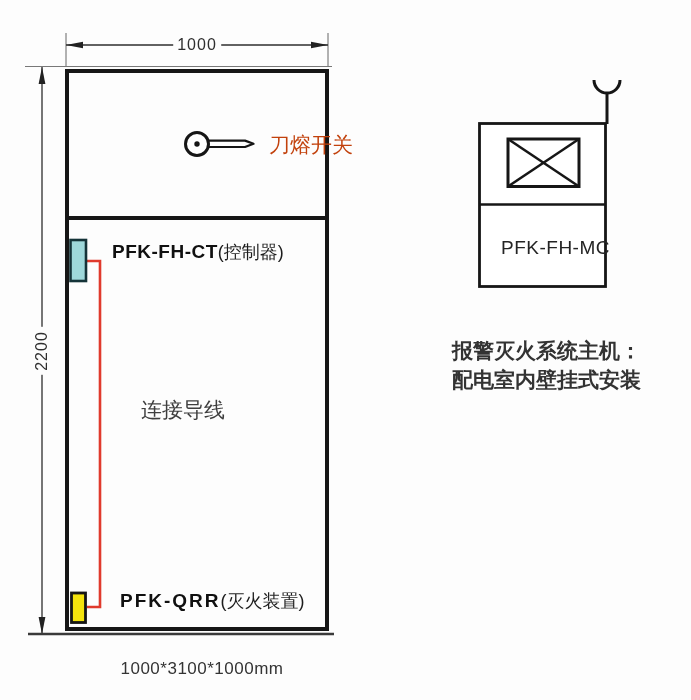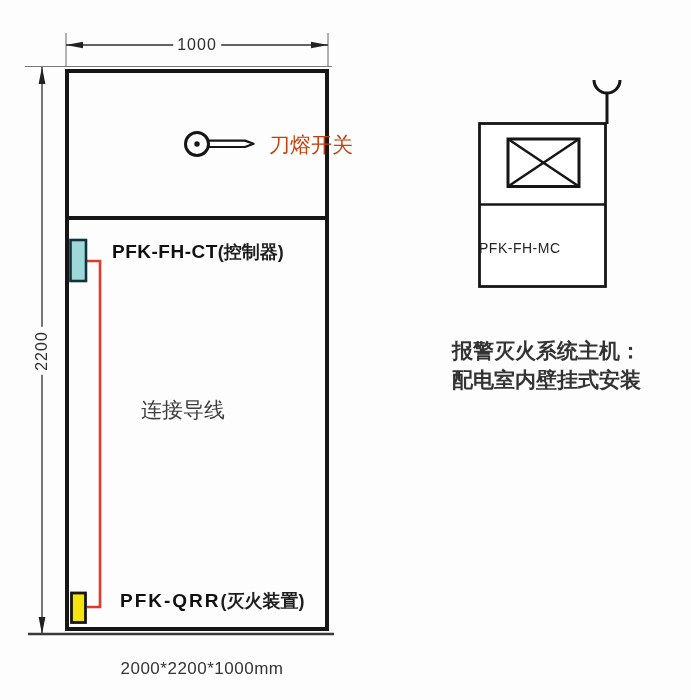--- a/index.html
+++ b/index.html
@@ -11,27 +11,27 @@
   .lbl{position:absolute;white-space:nowrap;color:#2e2e2e;}
   .dim-lbl{
     font-size:16px;letter-spacing:1px;color:#2f2f2f;background:#fdfdfd;
     padding:0 4px;transform:translate(-50%,-50%);
   }
   .dim-lbl.vert{transform:translate(-50%,-50%) rotate(-90deg);}
   .cn{color:#c2410c;font-size:21px;transform:translateY(-50%);}
   .code-lbl{transform:translateY(-50%);}
   .code{font-weight:700;color:#101010;font-size:19px;letter-spacing:0.5px;}
   .code.spaced{letter-spacing:2px;}
-  .desc{font-weight:700;color:#1d1d1d;font-size:18px;}
+  .desc{font-weight:400;color:#1d1d1d;font-size:18px;}
   .size-cap{
     font-size:17px;color:#343434;letter-spacing:0.5px;
     transform:translate(-50%,-50%);
   }
   .host-code{
-    left:479px;top:248px;width:153px;font-size:14px;
+    left:479px;top:248px;width:153px;text-align:center;font-size:19px;
     color:#242424;letter-spacing:0.5px;transform:translateY(-50%);
   }
   .host-cap{
     left:452px;top:336px;font-size:21px;line-height:29px;font-weight:600;
     color:#333333;
   }
 </style>
 </head>
 <body>
 
@@ -90,21 +90,21 @@
   <div class="lbl code-lbl" style="left:112px;top:252px;">
     <span class="code">PFK-FH-CT</span><span class="desc">(控制器)</span>
   </div>
 
   <div class="lbl cn" style="left:117px;top:410px;color:#3e3e3e;margin-left:24px;">连接导线</div>
 
   <div class="lbl code-lbl" style="left:120px;top:601px;">
     <span class="code spaced">PFK-QRR</span><span class="desc">(灭火装置)</span>
   </div>
 
-  <div class="lbl size-cap" style="left:202px;top:669px;">2000*2200*1000mm</div>
+  <div class="lbl size-cap" style="left:202px;top:669px;">1000*3100*1000mm</div>
 
   <div class="lbl host-code">PFK-FH-MC</div>
 
   <div class="lbl host-cap">
     <div>报警灭火系统主机：</div>
     <div>配电室内壁挂式安装</div>
   </div>
 
 </div>
 

